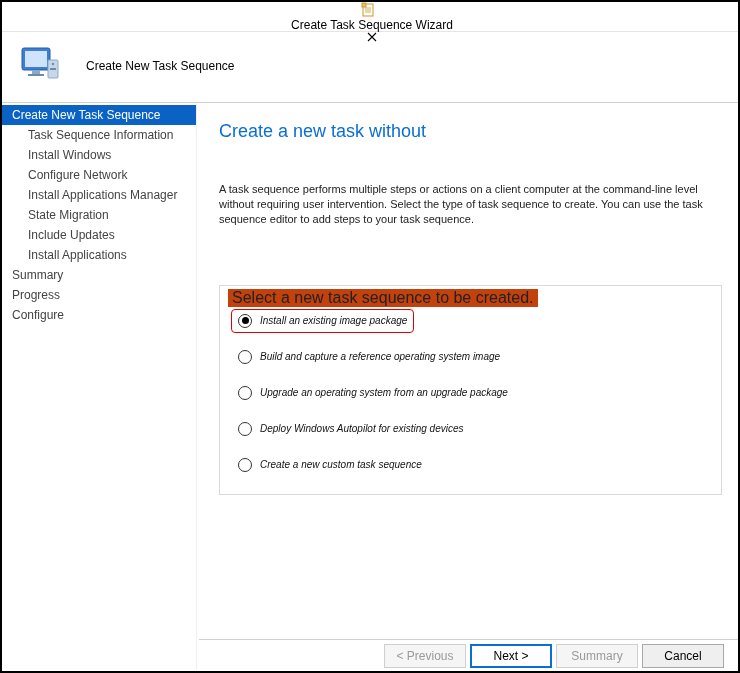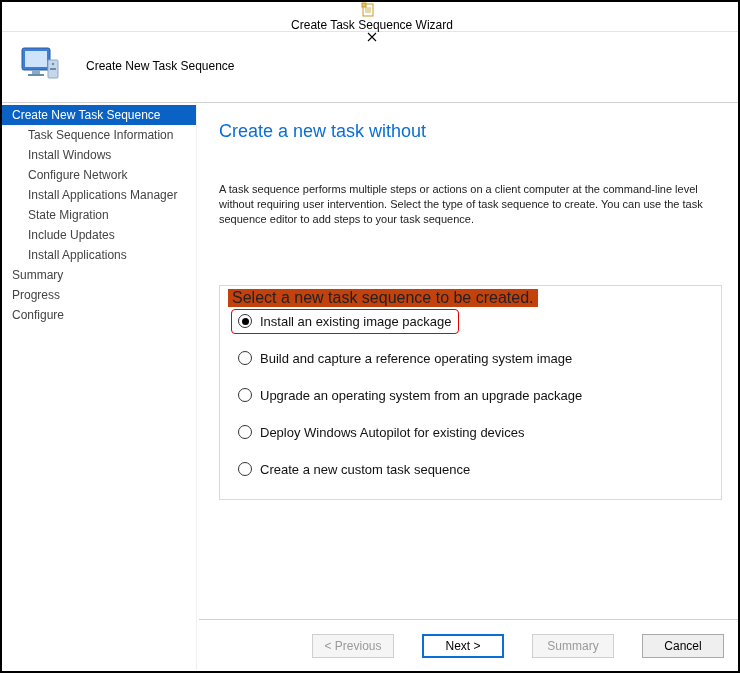--- a/index.html
+++ b/index.html
@@ -24,28 +24,28 @@
     .sidebar-item.indent { padding-left: 26px; color: #444; }
     .sidebar-item.active { background: #0a62c4; color: #fff; }
 
     .content { flex: 1; padding: 18px 16px 0 22px; position: relative; overflow:hidden; }
     .page-title { color: #0a6ed6; font-size: 18px; font-weight: 400; margin-bottom: 40px; }
     .description { font-size: 11px; color: #222; line-height: 1.35; margin-bottom: 58px; padding-right: 8px; }
 
     .fieldset { border: 1px solid #d9d9d9; margin-top: 6px; padding: 18px 18px 18px 18px; position: relative; }
     .legend-wrap { position: absolute; top: -9px; left: 8px; background:#c2410c; padding:0 4px; font-size:16px; color:#222;margin-top:12px; }
 
-    .radio-row { display: flex; align-items: center; margin: 10px 0 22px 0; font-size: 13px; color: #111; }
+    .radio-row { display: flex; align-items: center; margin: 10px 0 22px 0; font-size: 10px; color: #111; font-style: italic; }
     .radio-row:last-child { margin-bottom: 4px; }
     .radio-dot { width: 14px; height: 14px; border: 1px solid #333; border-radius: 50%; margin-right: 8px; display:flex; align-items:center; justify-content:center; flex: 0 0 14px; }
     .radio-dot.checked::after { content:""; width:7px; height:7px; background:#000; border-radius:50%; }
     .highlight-box { border: 1.5px solid #e30000; border-radius: 4px; padding: 4px 6px; display: inline-flex; align-items: center; margin: -5px -7px; }
 
     
-    .footer { position: absolute; bottom: 0; left: 197px; right: 0; height: 52px; border-top: 1px solid #d0d0d0; display: flex; align-items: center; justify-content: flex-end; gap: 28px; padding: 0 14px; background:#fff; }
+    .footer { position: absolute; bottom: 0; left: 197px; right: 0; height: 32px; border-top: 1px solid #d0d0d0; display: flex; align-items: center; justify-content: flex-end; gap: 4px; padding: 0 14px; background:#fff; }
     .btn { min-width: 82px; height: 24px; font-size: 12px; border: 1px solid #a9a9a9; background: #efefef; color: #000; cursor: pointer; }
     .btn.disabled { color: #9a9a9a; border-color: #cfcfcf; background: #f5f5f5; cursor: default; }
     .btn.primary { border: 2px solid #0a6ed6; background: #fff; }
   </style>
 </head>
 <body>
 
 <div class="titlebar">
   <span class="titlebar-icon">
     <svg viewBox="0 0 16 16">

